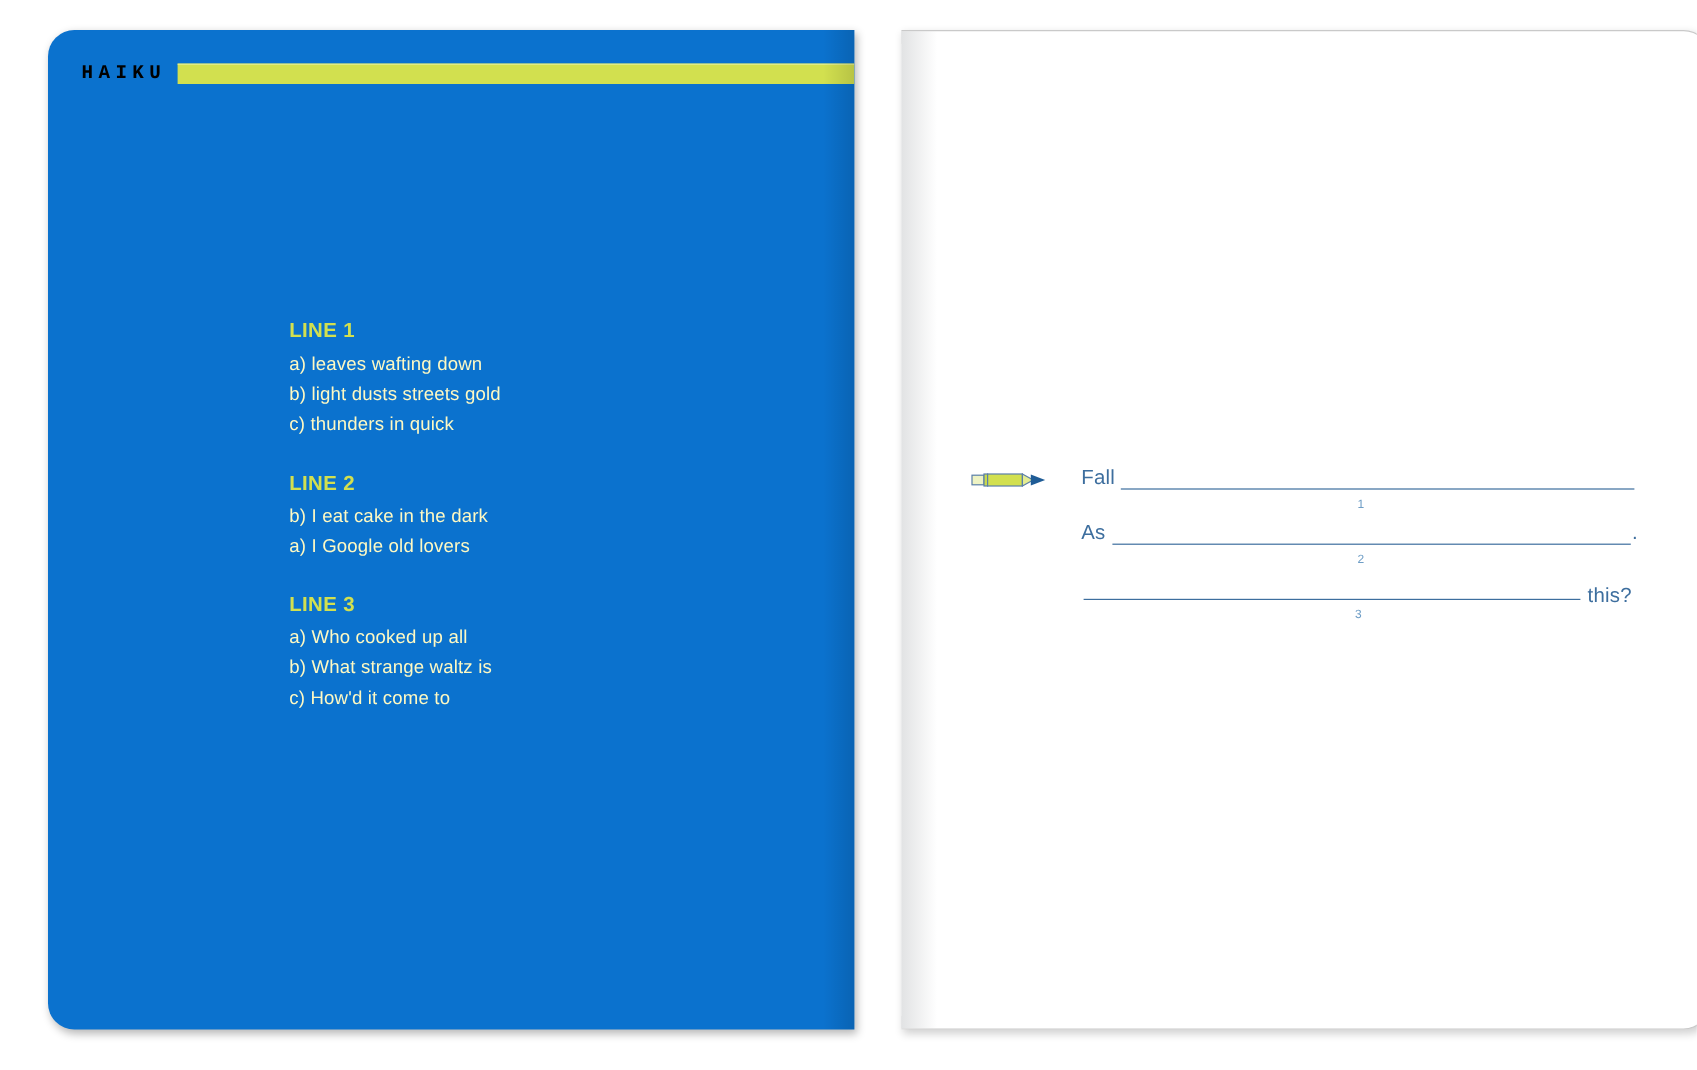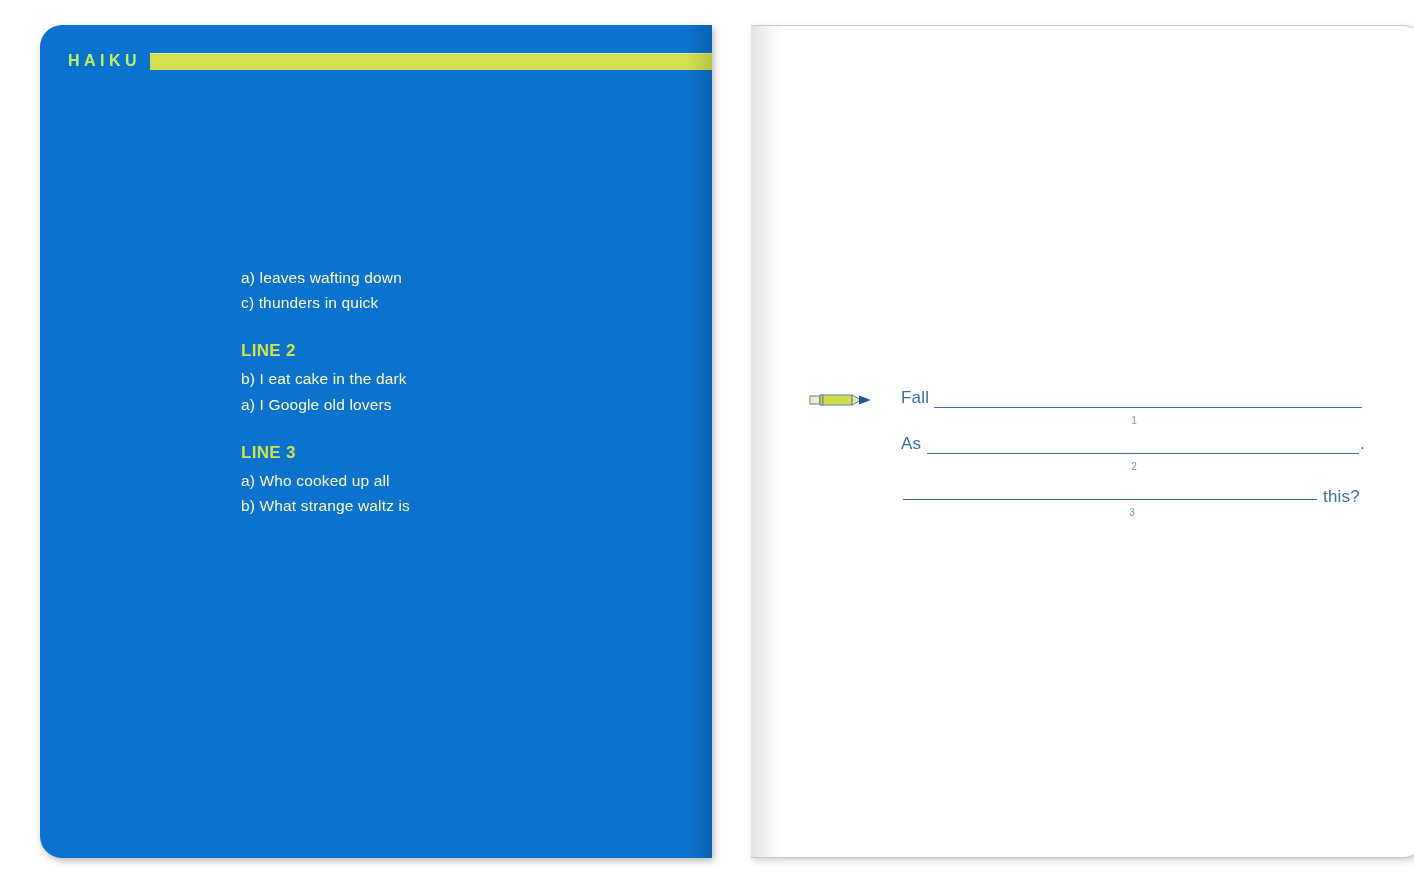--- a/index.html
+++ b/index.html
@@ -48,26 +48,27 @@
   .header-row {
     position: absolute;
     left: 28px;
     top: 26px;
     right: 0;
     height: 20px;
     display: flex;
     align-items: center;
   }
   .haiku-title {
-    color: #bef264;
+    color: #000000;
     font-size: 16px;
     font-weight: bold;
     letter-spacing: 4.5px;
     line-height: 1;
     white-space: nowrap;
+    font-family: Liberation Mono, monospace;
   }
   .haiku-bar {
     margin-left: 9px;
     flex: 1 1 auto;
     height: 17px;
     background: #d2e04f;
     border-top: 1px solid #e6ef92;
     box-sizing: border-box;
   }
 
@@ -194,34 +195,37 @@
   <div class="page-left">
 
     <div class="header-row">
       <div class="haiku-title">HAIKU</div>
       <div class="haiku-bar"></div>
     </div>
 
     <div class="left-body">
 
       <div class="line-group">
+        <div class="line-heading">LINE 1</div>
         <div class="choice">a) leaves wafting down</div>
+        <div class="choice">b) light dusts streets gold</div>
         <div class="choice">c) thunders in quick</div>
       </div>
 
       <div class="line-group">
         <div class="line-heading">LINE 2</div>
         <div class="choice">b) I eat cake in the dark</div>
         <div class="choice">a) I Google old lovers</div>
       </div>
 
       <div class="line-group">
         <div class="line-heading">LINE 3</div>
         <div class="choice">a) Who cooked up all</div>
         <div class="choice">b) What strange waltz is</div>
+        <div class="choice">c) How'd it come to</div>
       </div>
 
     </div>
   </div>
 
   <div class="page-right">
 
     <div class="fill-block">
 
       <div class="fill-row row1">

